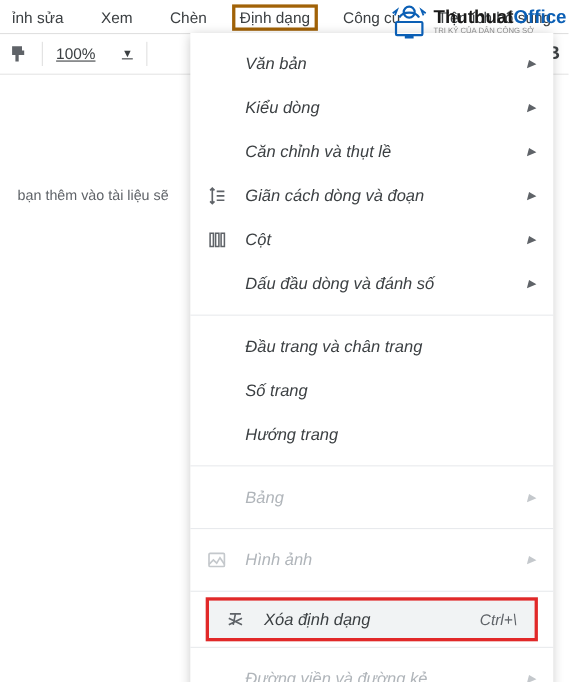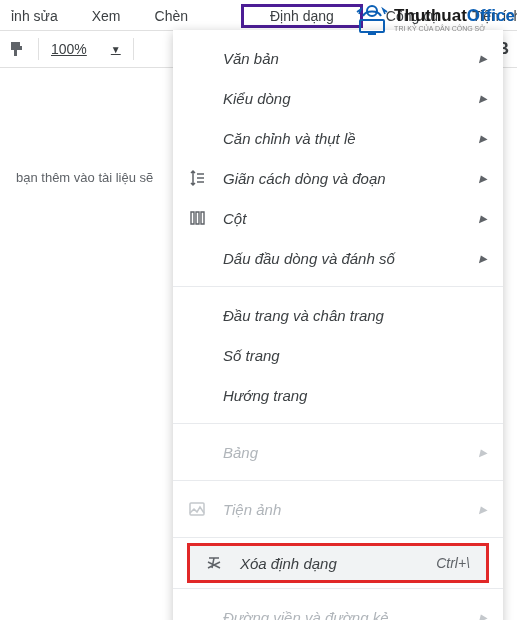--- a/index.html
+++ b/index.html
@@ -20,23 +20,22 @@
     gap: 12px;
     padding: 4px 0 2px 0;
     white-space: nowrap;
   }
   .menubar-item {
     padding: 4px 11px;
     cursor: pointer;
     font-size: 14px;
   }
   .menubar-item.highlighted {
-    border: 3px solid #4c1d95;
-    padding: 1px 26px;
-    margin-left: 30px;
+    border: 3px solid #a16207;
+    padding: 1px 4px;
   }
   .toolbar {
     display: flex;
     align-items: center;
     height: 38px;
     border-top: 1px solid #e0e0e0;
     border-bottom: 1px solid #e0e0e0;
     padding: 0 8px;
     gap: 4px;
   }
@@ -244,21 +243,21 @@
 
   <div class="menu-sep"></div>
 
   <div class="menu-item disabled">
     <span class="mi-icon">
       <svg width="18" height="18" viewBox="0 0 18 18">
           <rect x="2" y="3" width="14" height="12" rx="1" fill="none" stroke="#c4c8cc" stroke-width="1.5"></rect>
           <path d="M2 13l4-4 3 3 3-5 4 6" fill="none" stroke="#c4c8cc" stroke-width="1.5"></path>
         </svg>
     </span>
-    <span class="mi-label">Tiện ảnh</span>
+    <span class="mi-label">Hình ảnh</span>
     <span class="mi-arrow">▶</span>
   </div>
 
   <div class="menu-sep"></div>
 
   <div class="menu-item boxed">
     <span class="mi-icon">
       <svg width="18" height="18" viewBox="0 0 18 18">
           <path d="M4 4h10M9 4l-2 10M3 8l12 6M3 14l12-6" stroke="#5f6368" stroke-width="1.5" fill="none"></path>
         </svg>

